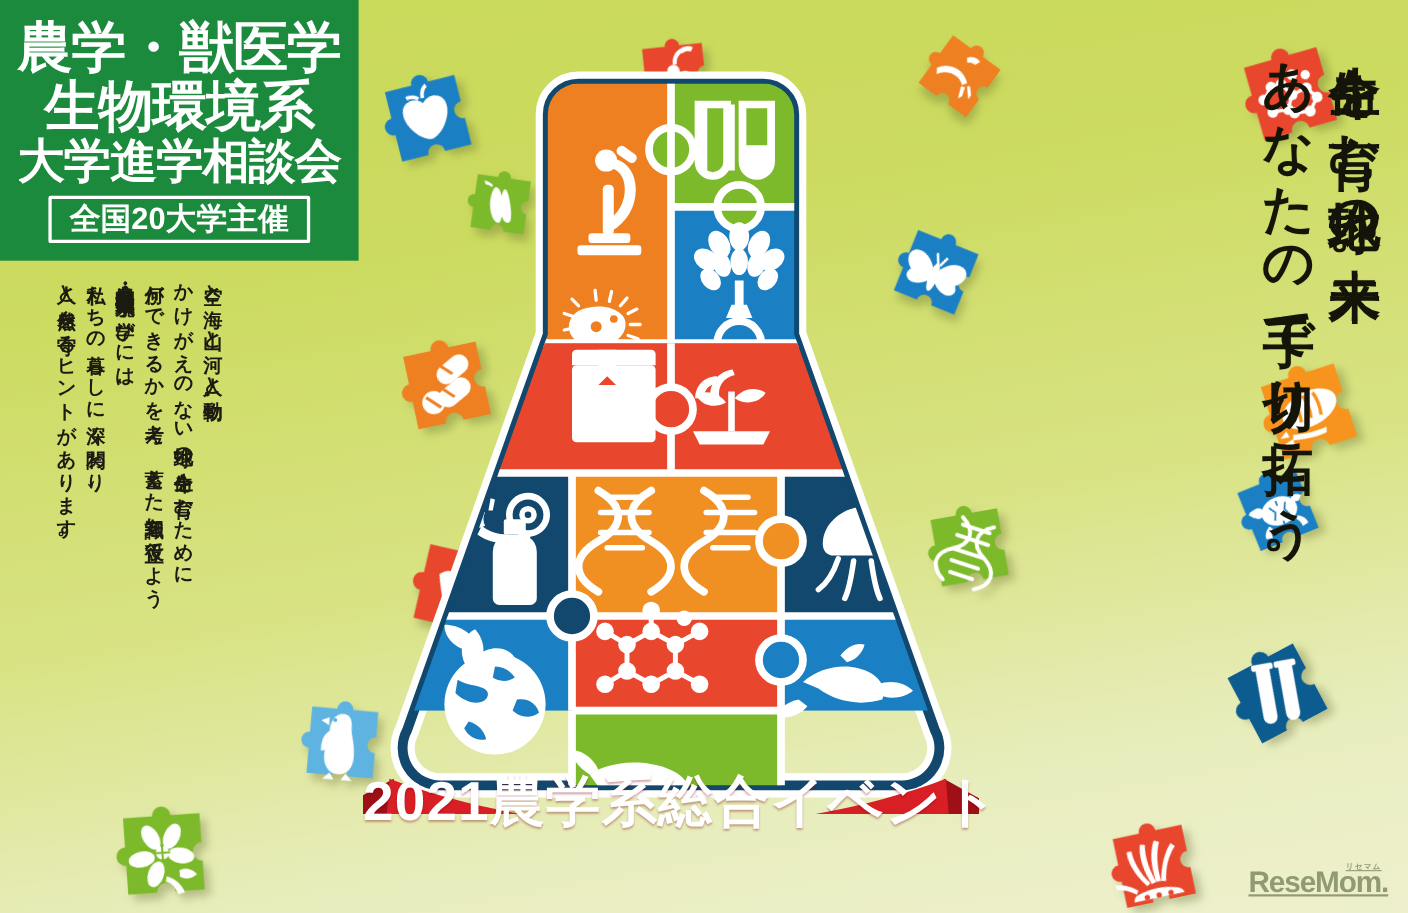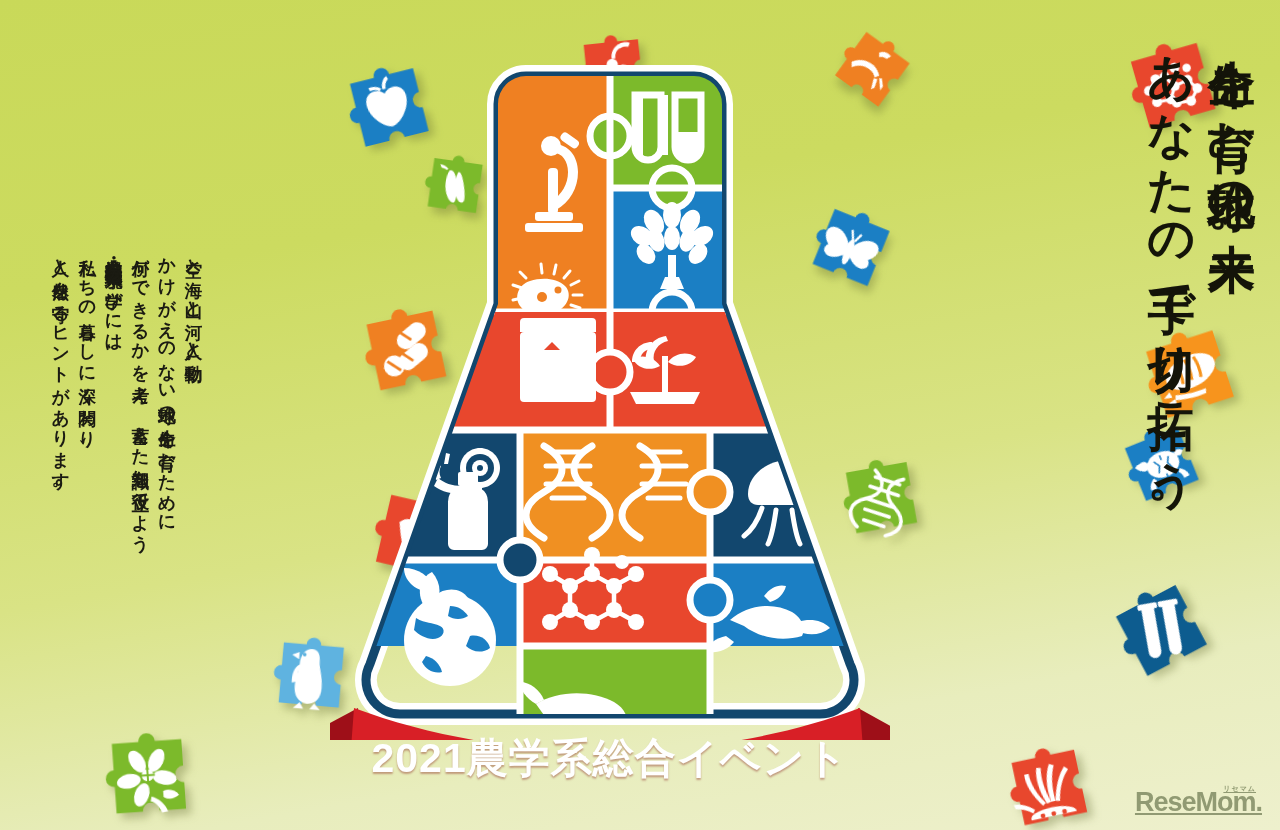--- a/index.html
+++ b/index.html
@@ -502,25 +502,31 @@
       </g>
 
       <g>
         <path d="M-32 700 L28 668 L34 736 L-32 766 Z" fill="#9e0f18"></path>
         <path d="M586 700 L528 668 L522 736 L586 766 Z" fill="#9e0f18"></path>
         <path d="M24 668 C180 726 376 726 530 668 L534 722 C378 782 178 782 20 722 Z" fill="#d81f26"></path>
       </g>
     </svg>
   </div>
 
-  <div style="position:absolute;left:330px;top:777px;width:560px;text-align:center;
-              font-size:41px;font-weight:bold;color:#fff;white-space:nowrap;
+  <div style="position:absolute;left:330px;top:741px;width:560px;
+              font-size:50px;font-weight:bold;color:#fff;white-space:nowrap;
               transform:translateY(-46px);letter-spacing:1px;
               text-shadow:0 2px 2px rgba(120,0,10,.35);">2021農学系総合イベント</div>
 
+  <div class="badge">
+    <div class="badge-line badge-l1">農学・獣医学</div>
+    <div class="badge-line badge-l2">生物環境系</div>
+    <div class="badge-line badge-l3">大学進学相談会</div>
+    <div class="badge-sub">全国20大学主催</div>
+  </div>
 
   <div class="vcopy">
     <p>空と海、山と河、人と動物。</p>
     <p>かけがえのない地球の生命を育むために</p>
     <p>何ができるかを考え、蓄えた知識を役立てよう</p>
     <p>農学・獣医学・生物環境系の学びには、</p>
     <p>私たちの暮らしに深く関わり、</p>
     <p>人と自然を守るヒントがあります。</p>
   </div>
 

